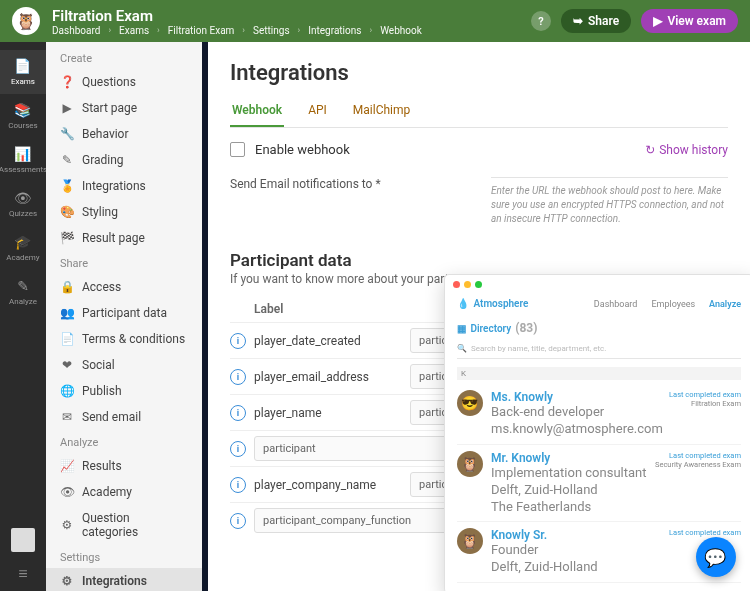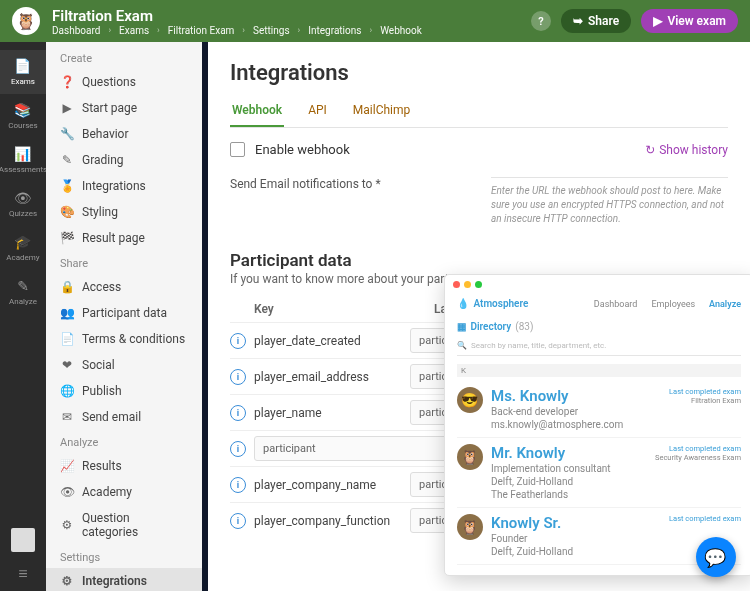--- a/index.html
+++ b/index.html
@@ -54,28 +54,28 @@
 
 .overlay{position:absolute;right:-4px;top:232px;width:310px;background:#fff;border:1px solid #e0e0e0;border-radius:5px;box-shadow:0 6px 20px rgba(0,0,0,.18);font-size:9px;z-index:20}
 .ov-titlebar{display:flex;gap:4px;padding:6px 8px}
 .dot{width:7px;height:7px;border-radius:50%}
 .ov-head{display:flex;align-items:center;justify-content:space-between;padding:4px 12px 8px}
 .ov-logo{display:flex;align-items:center;gap:4px;color:#3a9fd8;font-weight:600;font-size:10px}
 .ov-nav{display:flex;gap:14px;font-size:9px;color:#888}
 .ov-nav .act{color:#3a9fd8;font-weight:600}
 .ov-body{padding:4px 12px 10px}
 .ov-dir{color:#3a9fd8;font-size:10px;font-weight:600;display:flex;align-items:center;gap:4px;margin-bottom:6px}
-.ov-dir .count{color:#aaa;font-size:10px;font-weight:400}
+.ov-dir .count{color:#aaa;font-size:12px;font-weight:700}
 .ov-search{display:flex;align-items:center;gap:4px;border-bottom:1px solid #e5e5e5;padding:3px 0 5px;color:#bbb;font-size:8px;margin-bottom:8px}
 .ov-letter{background:#f3f3f3;color:#888;font-size:8px;padding:2px 4px;margin-bottom:4px}
 .ov-row{display:flex;align-items:flex-start;gap:8px;padding:6px 0;border-bottom:1px solid #f2f2f2}
 .ov-av{width:26px;height:26px;border-radius:50%;background:#8b6f47;flex-shrink:0;display:flex;align-items:center;justify-content:center;font-size:14px}
 .ov-info{flex:1;min-width:0}
-.ov-name{color:#3a9fd8;font-weight:600;font-size:15px}
-.ov-meta{color:#888;font-size:10px;line-height:1.3}
+.ov-name{color:#3a9fd8;font-weight:600;font-size:12px}
+.ov-meta{color:#888;font-size:13px;line-height:1.3}
 .ov-right{text-align:right;font-size:7.5px}
 .ov-right .lbl{color:#3a9fd8}
 .ov-right .val{color:#888}
 .chat-fab{position:absolute;right:14px;bottom:14px;width:40px;height:40px;border-radius:50%;background:#0a84ff;display:flex;align-items:center;justify-content:center;color:#fff;font-size:18px;z-index:30;cursor:pointer;box-shadow:0 3px 8px rgba(0,0,0,.3)}
 </style>
 </head>
 <body>
 
 <div class="topbar">
   <div class="owl">🦉</div>
@@ -240,21 +240,20 @@
         </div>
         <div class="col">
           <div class="field-help">Enter the URL the webhook should post to here. Make sure you use an encrypted HTTPS connection, and not an insecure HTTP connection.</div>
         </div>
       </div>
     <div class="section-title">Participant data</div>
     <div class="section-sub">If you want to know more about your participants</div>
     <div class="data-table">
       <div class="data-head">
         <div style="width:24px"></div>
-        <div class="col-key">Key</div>
         <div class="col-label">Label</div>
       </div>
       <div id="rows">
           <div class="data-row">
             <div class="info-icon">i</div>
             <div class="key-text">player_date_created</div>
             <input class="label-input" value="participant" style="">
           </div>
           <div class="data-row">
             <div class="info-icon">i</div>
@@ -270,21 +269,20 @@
             <div class="info-icon">i</div>
             <input class="label-input" value="participant" style="">
           </div>
           <div class="data-row">
             <div class="info-icon">i</div>
             <div class="key-text">player_company_name</div>
             <input class="label-input" value="participant" style="">
           </div>
           <div class="data-row">
             <div class="info-icon">i</div>
-            <div class="key-text">player_company_function</div>
             <input class="label-input" value="participant_company_function" style="">
           </div>
         </div>
     </div>
 
     <div class="overlay">
       <div class="ov-titlebar">
         <div class="dot" style="background:#ff5f56"></div>
         <div class="dot" style="background:#ffbd2e"></div>
         <div class="dot" style="background:#27c93f"></div>

